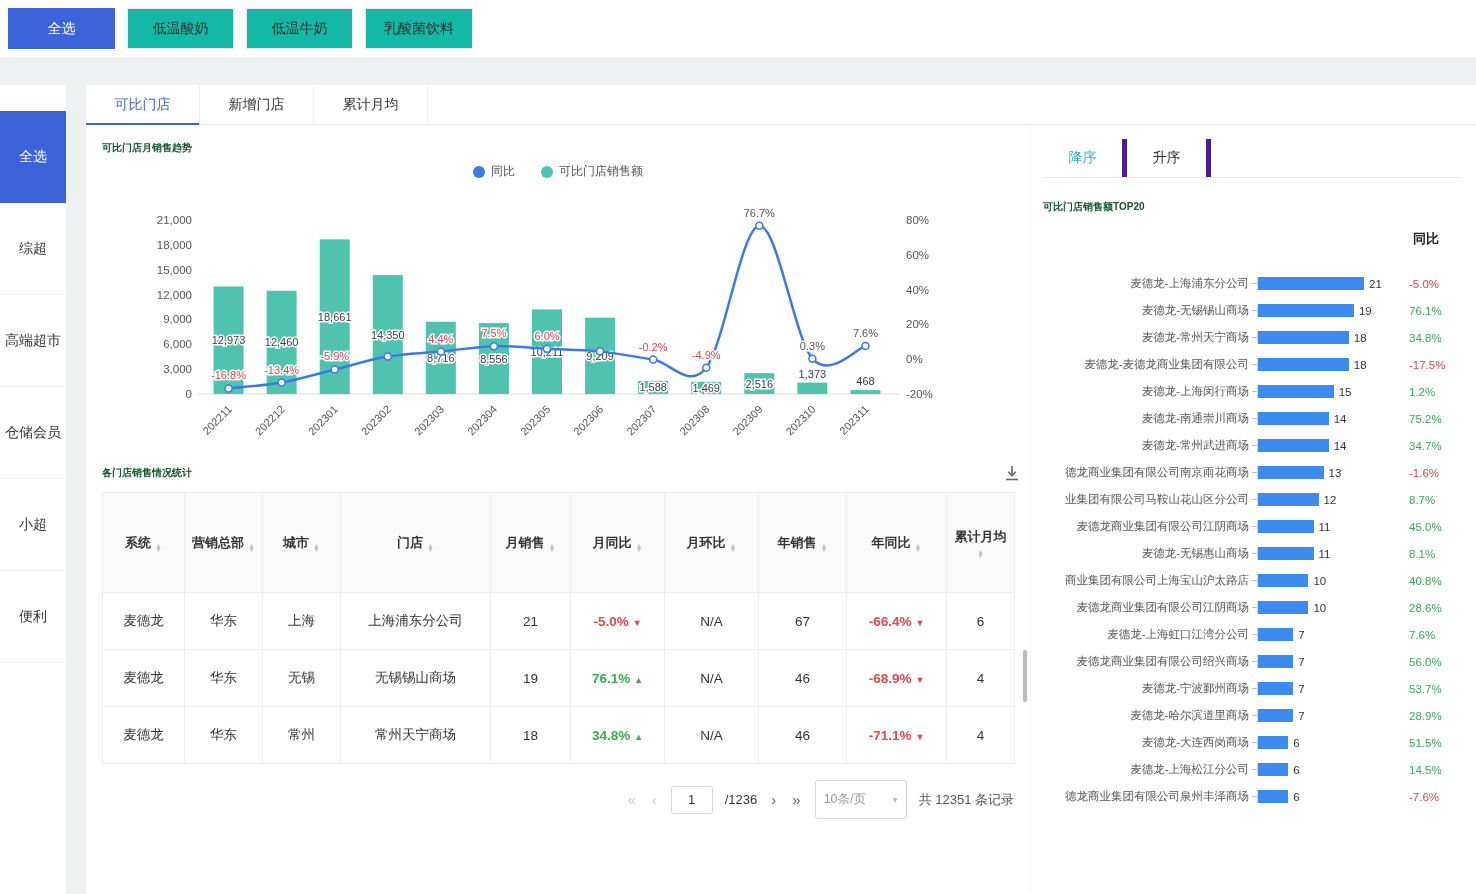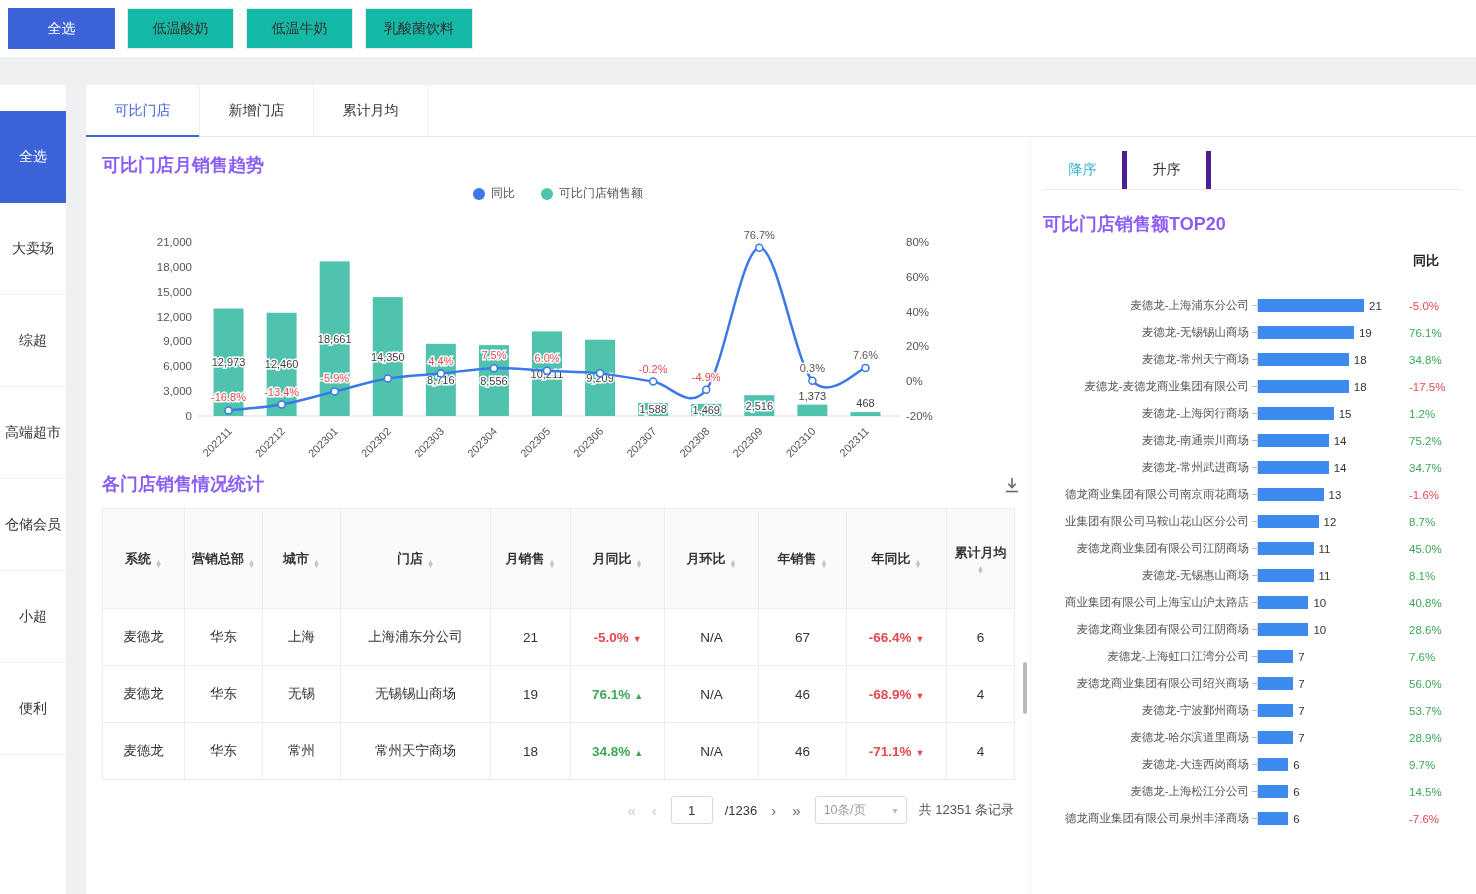--- a/index.html
+++ b/index.html
@@ -15,61 +15,61 @@
   .layout { display:flex; margin-top:28px; height:809px; }
 
   
   .sidebar { width:66px; background:#fff; margin-right:20px; padding-top:26px; }
   .side-item { height:92px; display:flex; align-items:center; justify-content:center; text-align:center;
                line-height:1.5; padding:0 5px; color:#333; cursor:pointer; border-bottom:1px solid #f2f2f2; }
   .side-item.active { background:#3d63d8; color:#fff; border-color:#3d63d8; }
 
   
   .card { flex:1; background:#fff; display:flex; flex-direction:column; overflow:hidden; }
-  .main-tabs { display:flex; border-bottom:1px solid #e8e8e8; height:52px; flex:none; }
+  .main-tabs { display:flex; border-bottom:1px solid #e8e8e8; height:40px; flex:none; }
   .main-tab { width:114px; display:flex; align-items:center; justify-content:center; color:#333;
               border-right:1px solid #f0f0f0; cursor:pointer; position:relative; }
   .main-tab.active { color:#3d63d8; }
   .main-tab.active::after { content:""; position:absolute; left:0; right:0; bottom:-1px; height:2px; background:#3d63d8; }
 
   .content { flex:1; display:flex; min-height:0; }
   .left-col { width:944px; padding:0 16px; position:relative; }
   .right-col { flex:1; border-left:1px solid #f5f5f5; padding:0 16px 0 12px; }
 
-  .section-title { font-size:18px; font-weight:bold; color:#8b5cf6; }
+  .section-title { font-size:10px; font-weight:bold; color:#14532d; }
   .trend-title { margin-top:16px; }
 
   .legend { display:flex; justify-content:center; align-items:center; gap:26px; margin-top:8px; font-size:12px; color:#555; }
   .legend-item { display:flex; align-items:center; cursor:pointer; }
   .legend-dot { width:12px; height:12px; border-radius:50%; display:inline-block; margin-right:6px; }
 
   #trend-svg { display:block; margin-top:2px; }
 
   .down-icon { position:absolute; right:8px; top:338px; cursor:pointer; }
 
-  .table-title { margin-top:4px;font-family:Liberation Serif, serif; }
+  .table-title { margin-top:20px;font-family:Liberation Serif, serif; }
   table { border-collapse:collapse; width:912px; margin-top:12px; table-layout:fixed; }
   th, td { border:1px solid #ededed; text-align:center; font-size:13px; }
   th { background:#fafafa; font-weight:bold; color:#333; height:100px; padding:6px 4px; cursor:pointer; }
   td { height:57px; color:#333; padding:2px; font-size:13.5px; }
   .th-flex { display:flex; align-items:flex-end; justify-content:center; gap:4px; flex-wrap:wrap; }
   .sort-icon { display:inline-flex; flex-direction:column; line-height:0.55; font-size:7px; color:#c3c3c3; }
   .cell-red { color:#e5484d; font-weight:bold; }
   .cell-green { color:#3ba854; font-weight:bold; }
   .cell-arrow { font-size:9px; margin-left:4px; }
 
   .table-scrollbar { position:absolute; right:3px; top:525px; width:4px; height:52px; background:#b9b9b9; border-radius:2px; cursor:pointer; }
 
   .pagination { display:flex; align-items:center; justify-content:flex-end; gap:12px; margin-top:16px; font-size:13px; color:#666; }
   .pg-nav { font-size:15px; color:#666; cursor:pointer; padding:0 2px; }
   .pg-nav.disabled { color:#c9c9c9; }
   .pg-page { width:42px; height:28px; border:1px solid #d9d9d9; border-radius:3px; display:flex;
              align-items:center; justify-content:center; color:#333; background:#fff; }
   .pg-total { color:#333; }
-  .pg-size { min-width:92px; height:28px; border:1px solid #d9d9d9; border-radius:3px; display:flex;
+  .pg-size { min-width:92px; height:39px; border:1px solid #d9d9d9; border-radius:3px; display:flex;
              align-items:center; justify-content:space-between; padding:8px 8px; color:#999; font-size:12.5px; cursor:pointer; }
   .pg-size .caret { color:#bbb; font-size:10px; margin-left:6px; }
   .pg-records { color:#555; }
 
   
   .sort-tabs { display:flex; border-bottom:1px solid #ebebeb; margin-top:14px; }
   .sort-tab { width:84px; height:38px; display:flex; align-items:center; justify-content:center;
               border-right:5px solid #4c1d95; cursor:pointer; color:#333; }
   .sort-tab.active { color:#35b5cd; }
   .top20-title { margin-top:22px; }
@@ -91,21 +91,20 @@
 <div class="topbar">
     <div class="filter-tab active">全选</div>
     <div class="filter-tab">低温酸奶</div>
     <div class="filter-tab">低温牛奶</div>
     <div class="filter-tab">乳酸菌饮料</div>
   </div>
 
 <div class="layout">
   <aside class="sidebar">
       <div class="side-item active">全选</div>
-      <div class="side-item">大卖场</div>
       <div class="side-item">综超</div>
       <div class="side-item">高端超市</div>
       <div class="side-item">仓储会员</div>
       <div class="side-item">小超</div>
       <div class="side-item">便利</div>
     </aside>
 
   <main class="card">
     <div class="main-tabs">
         <div class="main-tab active">可比门店</div>
@@ -544,21 +543,21 @@
               </span>
               <span class="t20-pct pos">28.9%</span>
             </div>
             <div class="t20-row">
               <span class="t20-label">麦德龙-大连西岗商场</span>
               <span class="t20-tick"></span>
               <span class="t20-barzone">
                 <span class="t20-bar" style="width: 30.2857px;"></span>
                 <span class="t20-val">6</span>
               </span>
-              <span class="t20-pct pos">9.7%</span>
+              <span class="t20-pct pos">51.5%</span>
             </div>
             <div class="t20-row">
               <span class="t20-label">麦德龙-上海松江分公司</span>
               <span class="t20-tick"></span>
               <span class="t20-barzone">
                 <span class="t20-bar" style="width: 30.2857px;"></span>
                 <span class="t20-val">6</span>
               </span>
               <span class="t20-pct pos">14.5%</span>
             </div>

